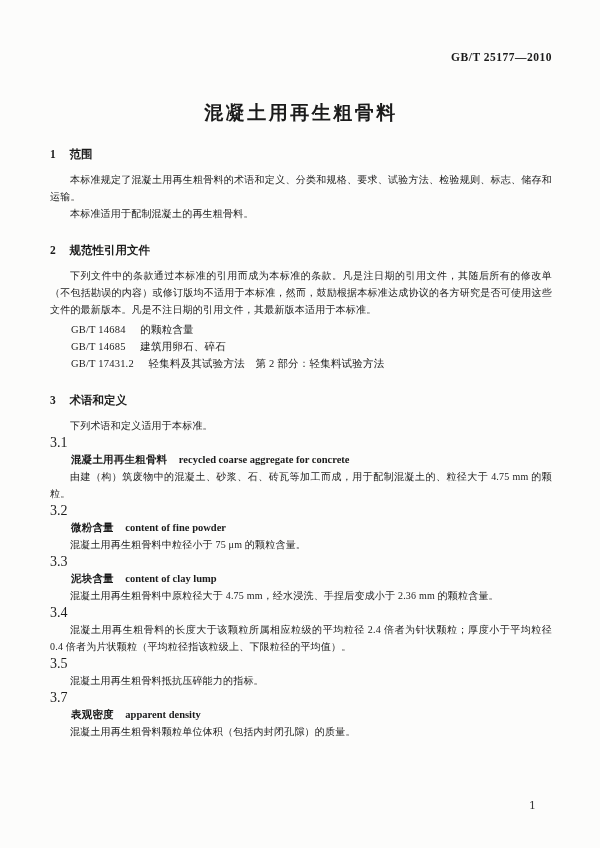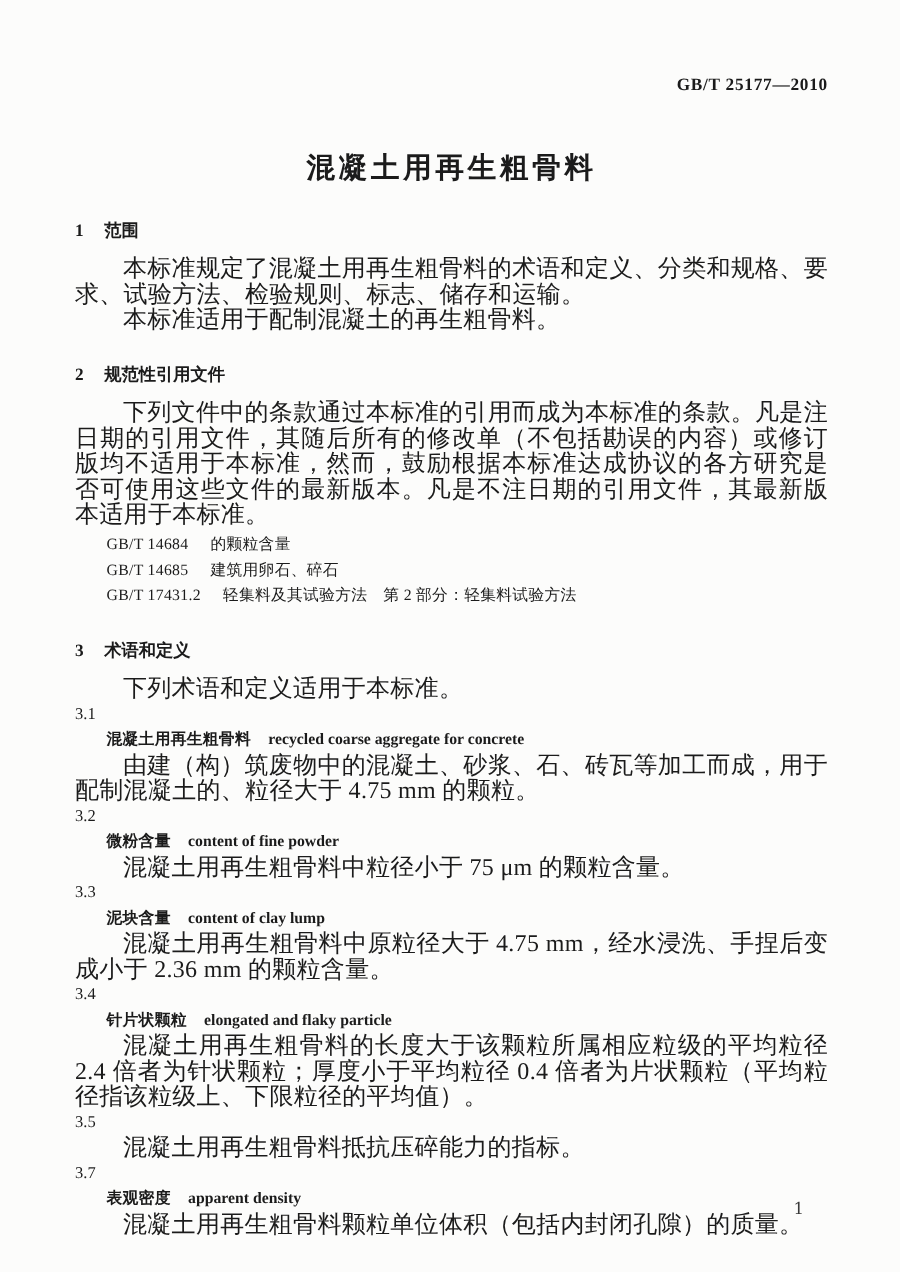--- a/index.html
+++ b/index.html
@@ -35,37 +35,37 @@
   .sec-heading {
     margin-top: 20px;
     margin-bottom: 8px;
     font-size: 11.5px;
     font-weight: bold;
     line-height: 17px;
   }
   .sec-num { margin-right: 1.2em; }
   .para {
     margin: 0;
-    font-size: 16px;
+    font-size: 10px;
     line-height: 17px;
     text-indent: 2em;
     text-align: justify;
     letter-spacing: 0.2px;
   }
   .para-group { margin-top: 6px; }
   .ref-list { margin-top: 3px; }
   .ref-line {
     padding-left: 2em;
     font-size: 10.5px;
     line-height: 17px;
     letter-spacing: 0.2px;
   }
   .ref-code { margin-right: 1.4em; }
   .clause-num {
-    font-size: 11px;
+    font-size: 14px;
     line-height: 17px;
   }
   .term-line {
     padding-left: 2em;
     font-size: 10.5px;
     font-weight: bold;
     line-height: 17px;
     letter-spacing: 0.2px;
   }
   .term-en { margin-left: 1.1em; letter-spacing: 0; }
@@ -141,23 +141,20 @@
       <div>
         <div class="clause-num">3.3</div>
         <div class="term-line">
           <span>泥块含量</span><span class="term-en">content of clay lump</span>
         </div>
         <p class="para">混凝土用再生粗骨料中原粒径大于 4.75 mm，经水浸洗、手捏后变成小于 2.36 mm 的颗粒含量。</p>
       </div>
 
       <div>
         <div class="clause-num">3.4</div>
-        <div class="term-line">
-          <span>针片状颗粒</span><span class="term-en">elongated and flaky particle</span>
-        </div>
         <p class="para">混凝土用再生粗骨料的长度大于该颗粒所属相应粒级的平均粒径 2.4 倍者为针状颗粒；厚度小于平均粒径 0.4 倍者为片状颗粒（平均粒径指该粒级上、下限粒径的平均值）。</p>
       </div>
 
       <div>
         <div class="clause-num">3.5</div>
         <p class="para">混凝土用再生粗骨料抵抗压碎能力的指标。</p>
       </div>
 
 
       <div>

